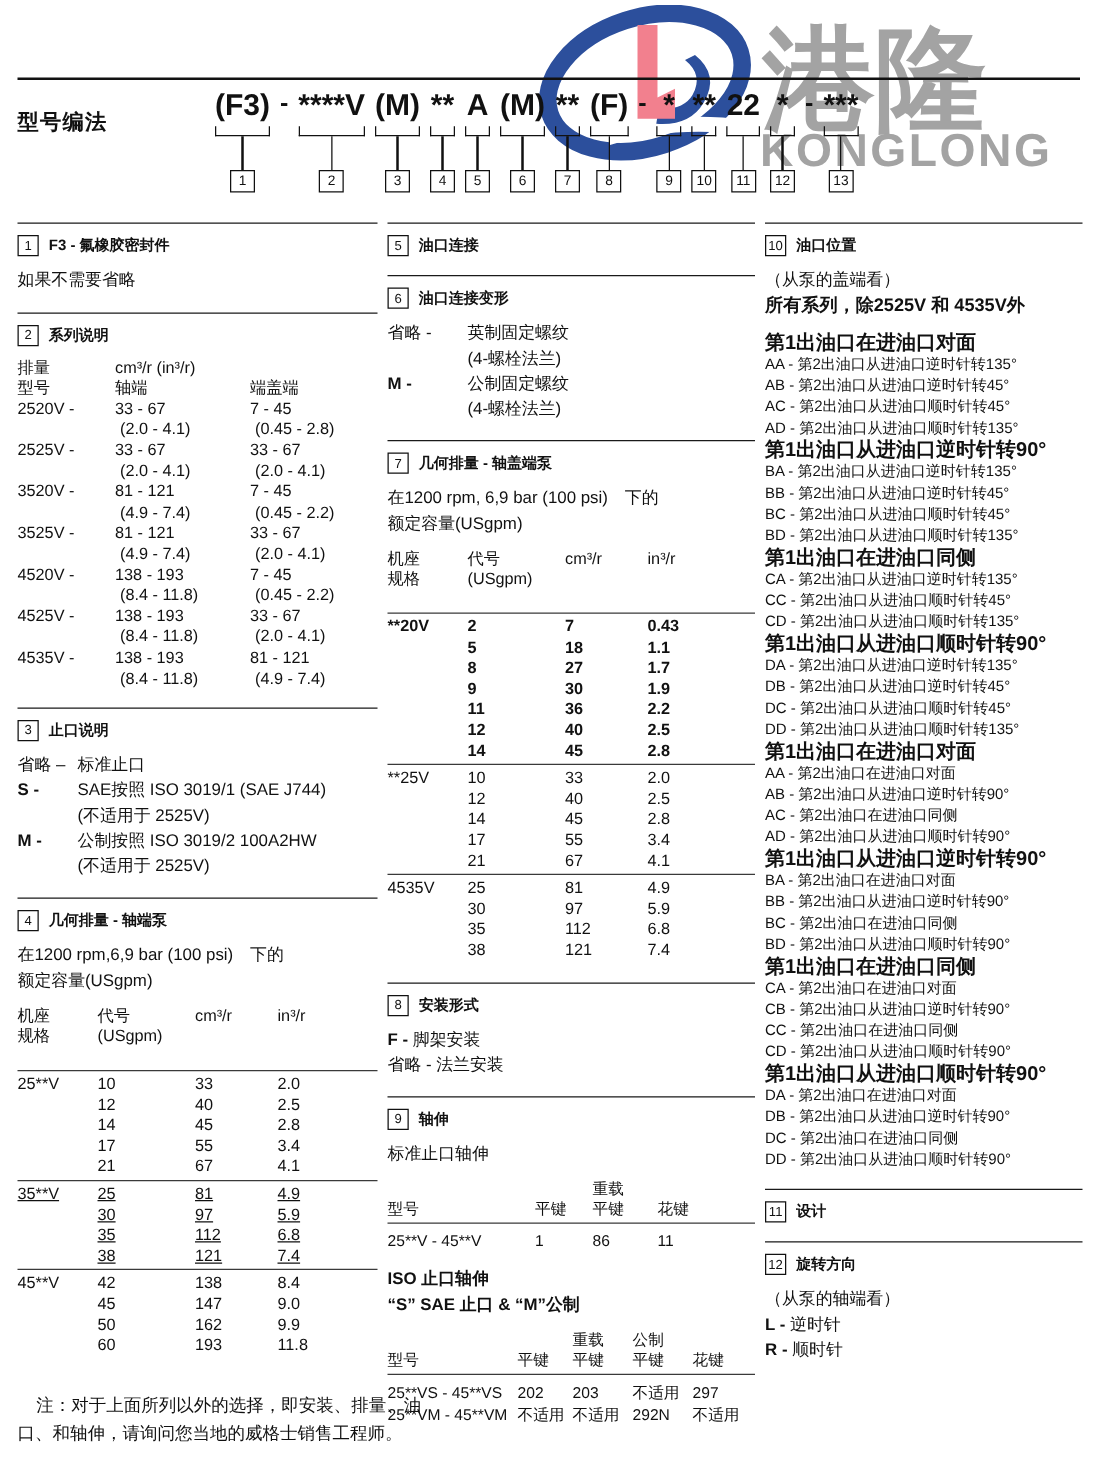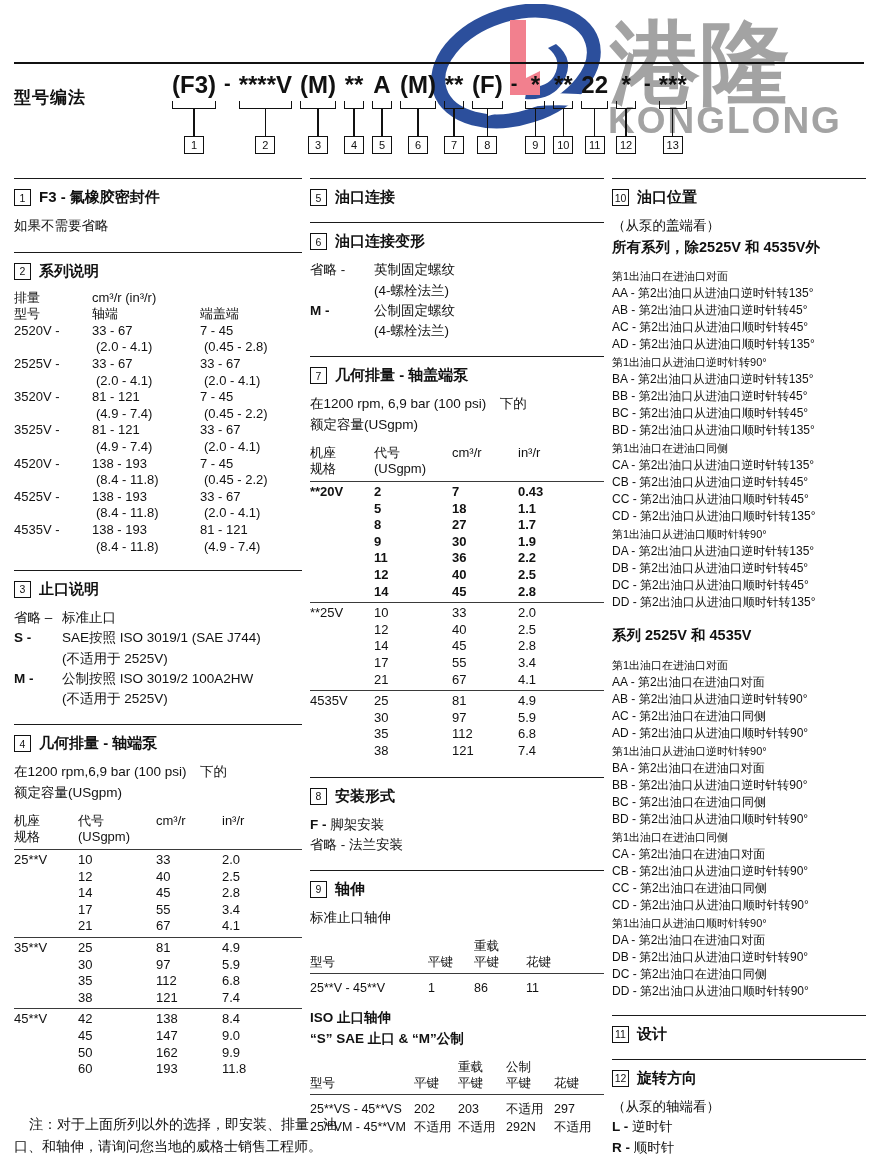--- a/index.html
+++ b/index.html
@@ -24,41 +24,41 @@
   
   .cols{display:flex;gap:8px;margin-top:24px;}
   .col{flex:none;}
   .col-left{width:288px;}
   .col-middle{width:294px;}
   .col-right{width:254px;}
   .sec{border-top:1.5px solid #1a1a1a;padding-top:9px;margin-bottom:15px;}
   .sec-head{display:flex;align-items:center;gap:8px;margin-bottom:9px;}
   .sec-num{border:1.2px solid #111;font-size:10.5px;line-height:1;height:15px;min-width:13px;
      padding:0 1px;display:flex;align-items:center;justify-content:center;flex:none;}
-  .sec-title{font-weight:bold;font-size:15px;}
+  .sec-title{font-weight:bold;font-size:12px;}
   .pblock{font-size:13.5px;line-height:1.5;margin-bottom:10px;}
   .defs{font-size:13.5px;line-height:1.5;margin-bottom:10px;}
   .def-row{display:flex;}
   .def-k{flex:none;white-space:nowrap;}
   .def-v{flex:1;}
   
   .series{display:grid;grid-template-columns:78px 108px 100px;font-size:13px;line-height:16.6px;margin-bottom:8px;}
   .series .ind{padding-left:4px;}
   
   .disp{font-size:13px;line-height:16.6px;margin-bottom:8px;}
-  .disp-head{display:grid;border-bottom:1.8px solid #3a3a3a;padding-bottom:3px;}
+  .disp-head{display:grid;border-bottom:1.8px solid #3a3a3a;padding-bottom:18px;}
   .disp-group{display:grid;padding:2px 0;}
   .disp-group.rule{border-top:1.4px solid #3a3a3a;}
   
   .shaft{font-size:12.5px;line-height:16px;margin-bottom:12px;}
   .shaft-head{display:grid;border-bottom:1.6px solid #3a3a3a;padding-bottom:3px;}
   .shaft-body{display:grid;padding-top:6px;row-gap:2px;}
   
   .port-group{margin-bottom:1px;}
-  .port-h{font-weight:normal;font-size:11px;line-height:17px;}
+  .port-h{font-weight:bold;font-size:16px;line-height:17px;}
   .port-item{font-size:12px;line-height:17px;white-space:nowrap;}
   .footer-note{position:absolute;left:14px;top:1114px;width:486px;font-size:14px;line-height:21.5px;z-index:1;}
   .footer-note .l1{padding-left:15px;}
   .logo{position:absolute;top:4px;left:428px;z-index:0;}
 </style>
 </head>
 <body>
 
 <div class="page">
 
@@ -302,21 +302,21 @@
                 <div>2.8</div>
                 <div></div>
                 <div>17</div>
                 <div>55</div>
                 <div>3.4</div>
                 <div></div>
                 <div>21</div>
                 <div>67</div>
                 <div>4.1</div>
               </div>
-              <div class="disp-group rule" style="grid-template-columns: 64px 78px 66px 52px;">
+              <div class="disp-group rule" style="grid-template-columns: 64px 78px 66px 52px; text-decoration: underline;">
                 <div>35**V</div>
                 <div>25</div>
                 <div>81</div>
                 <div>4.9</div>
                 <div></div>
                 <div>30</div>
                 <div>97</div>
                 <div>5.9</div>
                 <div></div>
                 <div>35</div>
@@ -565,33 +565,29 @@
             <div class="port-group">
               <div class="port-h">第1出油口从进油口逆时针转90°</div>
               <div class="port-item">BA - 第2出油口从进油口逆时针转135°</div>
               <div class="port-item">BB - 第2出油口从进油口逆时针转45°</div>
               <div class="port-item">BC - 第2出油口从进油口顺时针转45°</div>
               <div class="port-item">BD - 第2出油口从进油口顺时针转135°</div>
             </div>
             <div class="port-group">
               <div class="port-h">第1出油口在进油口同侧</div>
               <div class="port-item">CA - 第2出油口从进油口逆时针转135°</div>
-              <div class="port-item">CB - 第2出油口从进油口逆时针转45°</div>
               <div class="port-item">CC - 第2出油口从进油口顺时针转45°</div>
               <div class="port-item">CD - 第2出油口从进油口顺时针转135°</div>
             </div>
             <div class="port-group">
               <div class="port-h">第1出油口从进油口顺时针转90°</div>
               <div class="port-item">DA - 第2出油口从进油口逆时针转135°</div>
               <div class="port-item">DB - 第2出油口从进油口逆时针转45°</div>
               <div class="port-item">DC - 第2出油口从进油口顺时针转45°</div>
               <div class="port-item">DD - 第2出油口从进油口顺时针转135°</div>
-            </div>
-            <div class="pblock" style="margin-top: 14px;">
-              <div class="line b" style="font-size: 14.5px;">系列 2525V 和 4535V</div>
             </div>
             <div class="port-group">
               <div class="port-h">第1出油口在进油口对面</div>
               <div class="port-item">AA - 第2出油口在进油口对面</div>
               <div class="port-item">AB - 第2出油口从进油口逆时针转90°</div>
               <div class="port-item">AC - 第2出油口在进油口同侧</div>
               <div class="port-item">AD - 第2出油口从进油口顺时针转90°</div>
             </div>
             <div class="port-group">
               <div class="port-h">第1出油口从进油口逆时针转90°</div>

